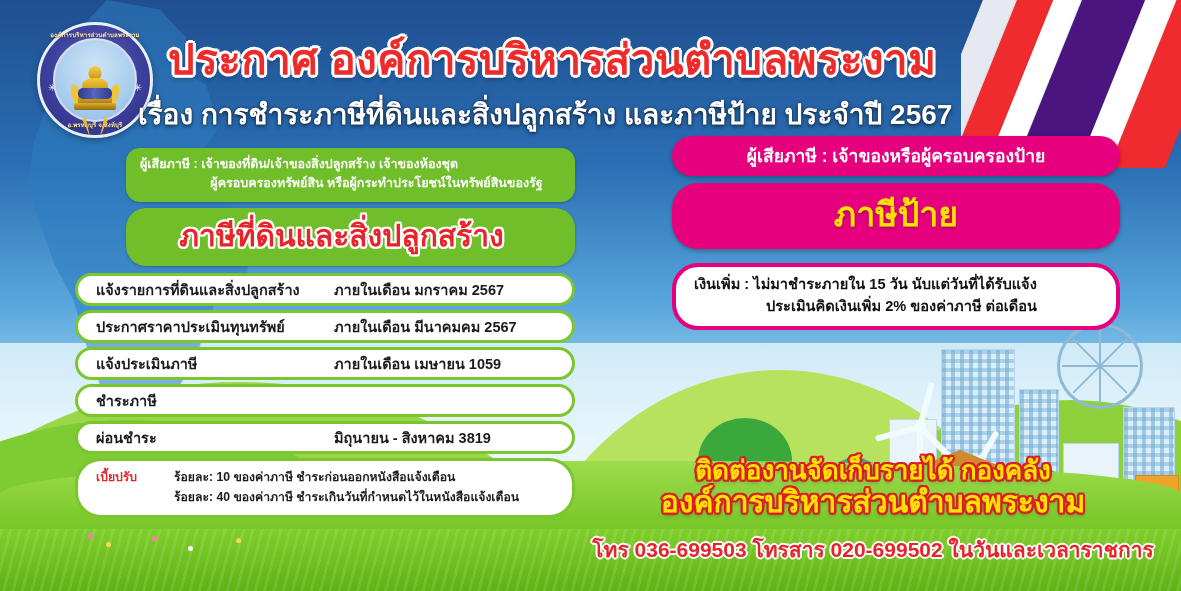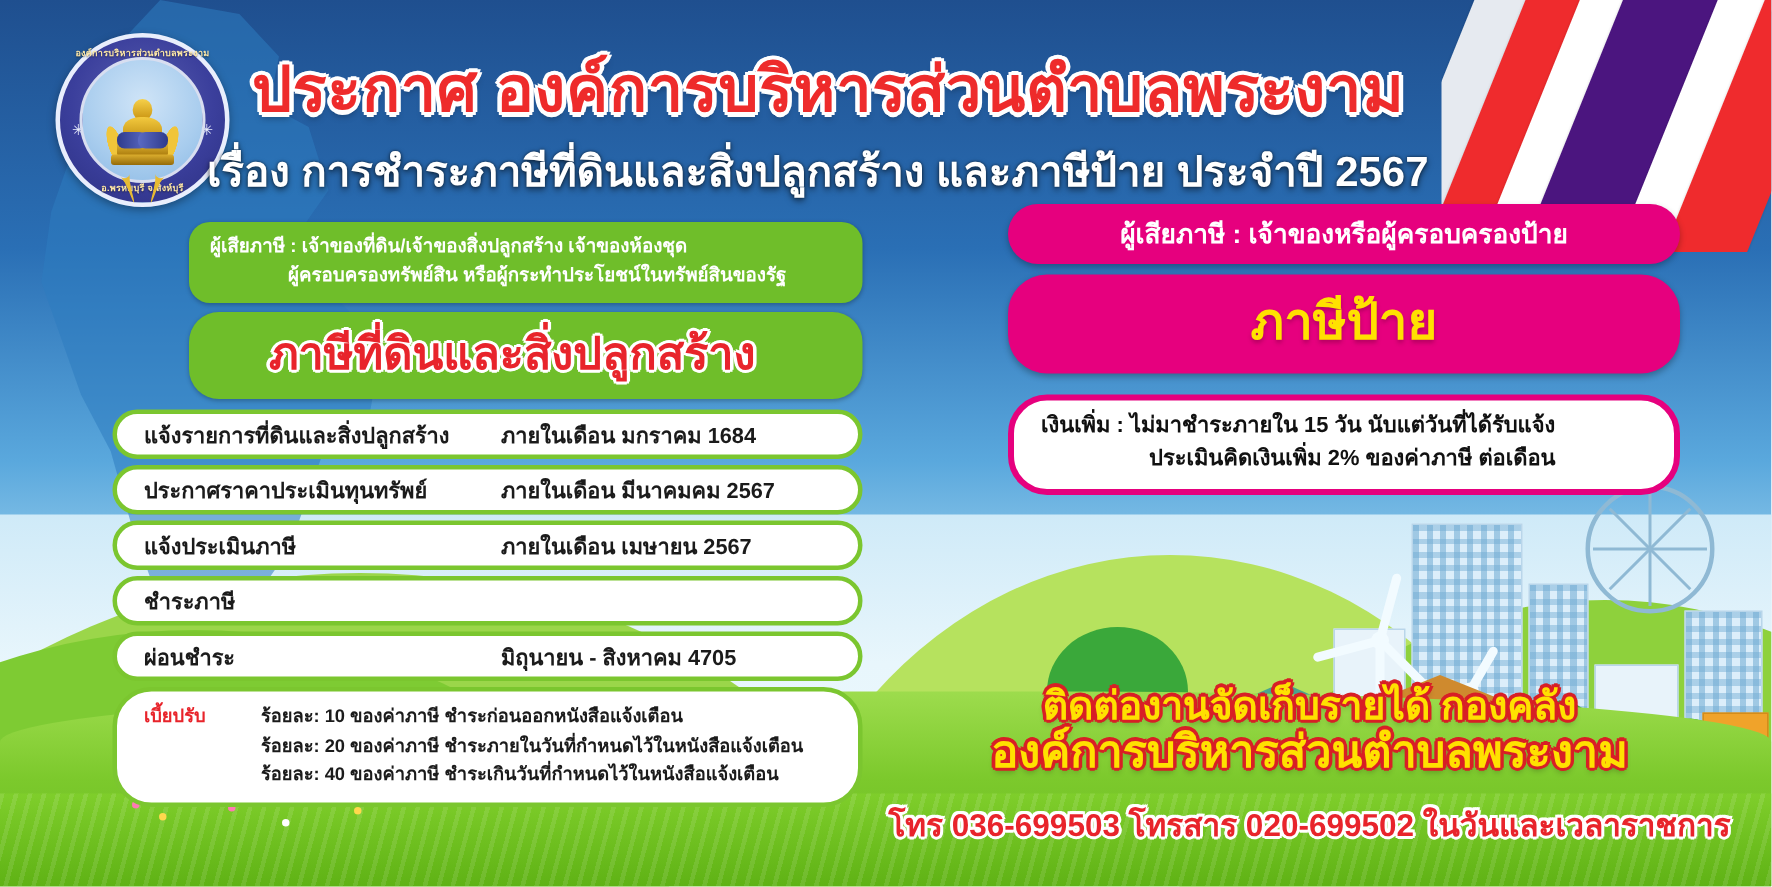--- a/index.html
+++ b/index.html
@@ -142,21 +142,21 @@
   }
 
   
   .left-col { position:absolute; left:75px; top:148px; width:500px; }
   .left-taxpayer {
     margin-left:51px; background:#6fbe2a; color:#ffffff;
     border-radius:14px; padding:7px 14px 8px 14px;
     font-size:12.5px; font-weight:bold; line-height:1.55;
     box-shadow:0 1px 3px rgba(0,0,0,.25);
   }
-  .left-taxpayer .l2 { padding-left:52px; }
+  .left-taxpayer .l2 { padding-left:52px;text-align:center; }
   .left-title-pill {
     margin-top:6px; margin-left:51px; background:#6fbe2a;
     border-radius:20px; text-align:center; padding:4px 28px 7px 10px;
     box-shadow:0 1px 3px rgba(0,0,0,.25);
   }
   .left-title-pill span {
     font-size:30px; font-weight:bold; color:#e8242b;
     text-shadow:-1.6px -1.6px 0 #fff, 1.6px -1.6px 0 #fff, -1.6px 1.6px 0 #fff,
       1.6px 1.6px 0 #fff, -2.2px 0 0 #fff, 2.2px 0 0 #fff, 0 -2.2px 0 #fff, 0 2.2px 0 #fff;
   }
@@ -357,50 +357,46 @@
       <div class="l2">ผู้ครอบครองทรัพย์สิน หรือผู้กระทำประโยชน์ในทรัพย์สินของรัฐ</div>
     </div>
 
     <div class="left-title-pill">
       <span>ภาษีที่ดินและสิ่งปลูกสร้าง</span>
     </div>
 
     <div class="left-rows">
       <div class="row-pill">
         <span class="rp-left">แจ้งรายการที่ดินและสิ่งปลูกสร้าง</span>
-        <span class="rp-right">ภายในเดือน มกราคม 1684</span>
+        <span class="rp-right">ภายในเดือน มกราคม 2567</span>
       </div>
       <div class="row-pill">
         <span class="rp-left">ประกาศราคาประเมินทุนทรัพย์</span>
         <span class="rp-right">ภายในเดือน มีนาคมคม  2567</span>
       </div>
       <div class="row-pill">
         <span class="rp-left">แจ้งประเมินภาษี</span>
-        <span class="rp-right">ภายในเดือน เมษายน  2567</span>
+        <span class="rp-right">ภายในเดือน เมษายน  1059</span>
       </div>
       <div class="row-pill">
         <span class="rp-left">ชำระภาษี</span>
       </div>
       <div class="row-pill">
         <span class="rp-left">ผ่อนชำระ</span>
-        <span class="rp-right">มิถุนายน - สิงหาคม  4705</span>
+        <span class="rp-right">มิถุนายน - สิงหาคม  3819</span>
       </div>
     </div>
 
     <div class="penalty-box">
       <div class="pen-line">
         <span class="pen-label">เบี้ยปรับ</span>
         <span class="pen-text">ร้อยละ: 10 ของค่าภาษี ชำระก่อนออกหนังสือแจ้งเตือน</span>
       </div>
       <div class="pen-line">
         <span class="pen-label"></span>
-        <span class="pen-text">ร้อยละ: 20 ของค่าภาษี ชำระภายในวันที่กำหนดไว้ในหนังสือแจ้งเตือน</span>
-      </div>
-      <div class="pen-line">
-        <span class="pen-label"></span>
         <span class="pen-text">ร้อยละ: 40 ของค่าภาษี ชำระเกินวันที่กำหนดไว้ในหนังสือแจ้งเตือน</span>
       </div>
     </div>
   </div>
 
   <div class="right-col">
     <div class="right-taxpayer">ผู้เสียภาษี :  เจ้าของหรือผู้ครอบครองป้าย</div>
 
     <div class="right-title-pill">
       <span>ภาษีป้าย</span>

